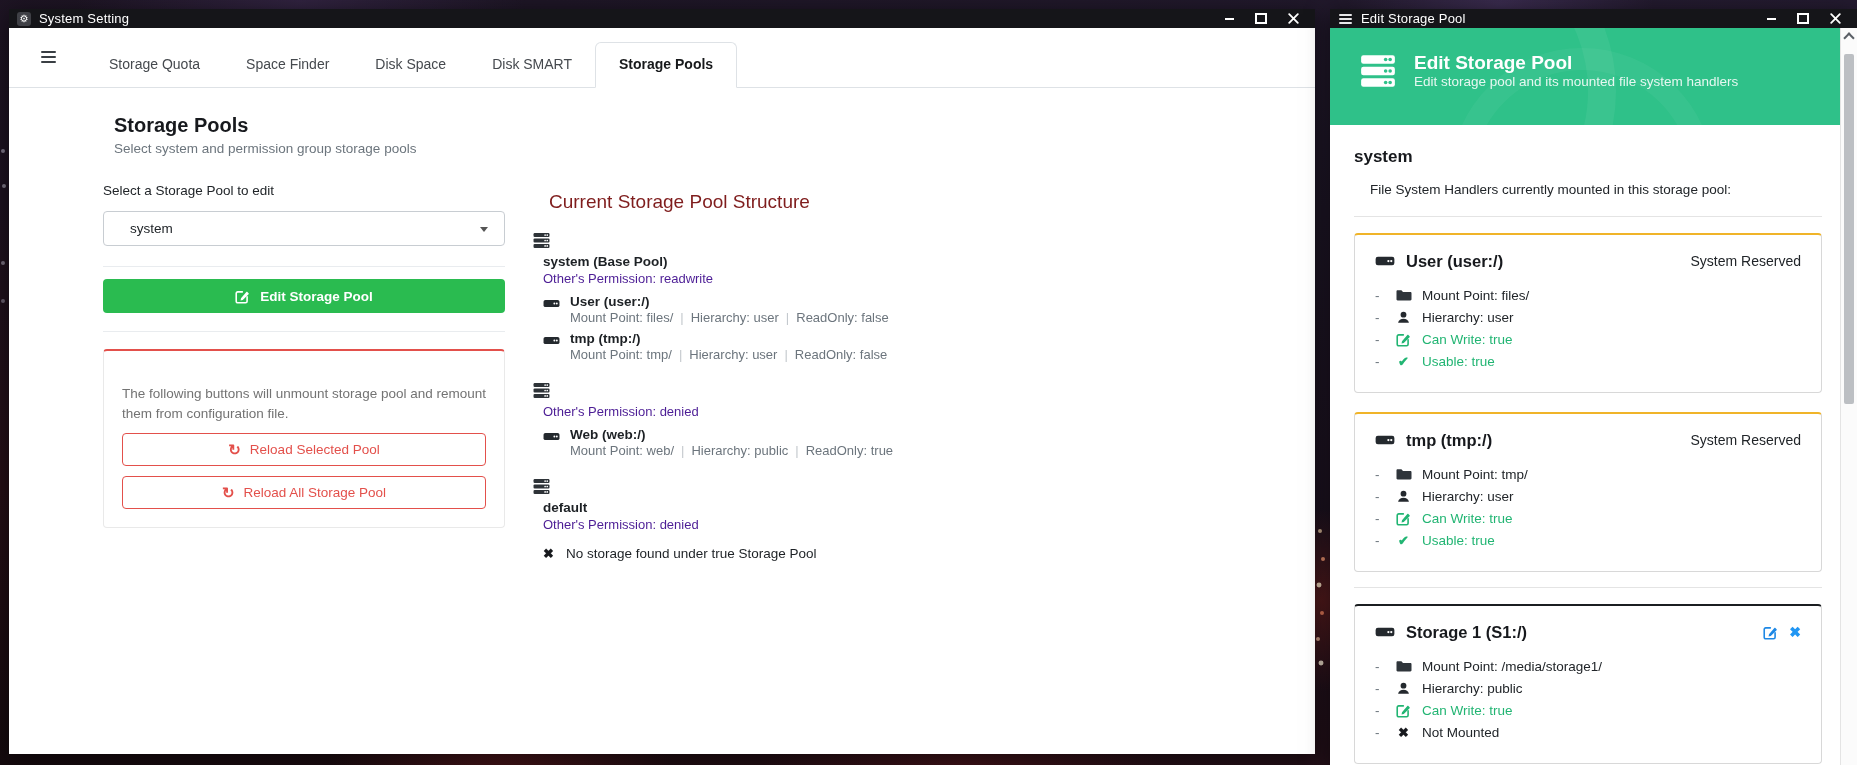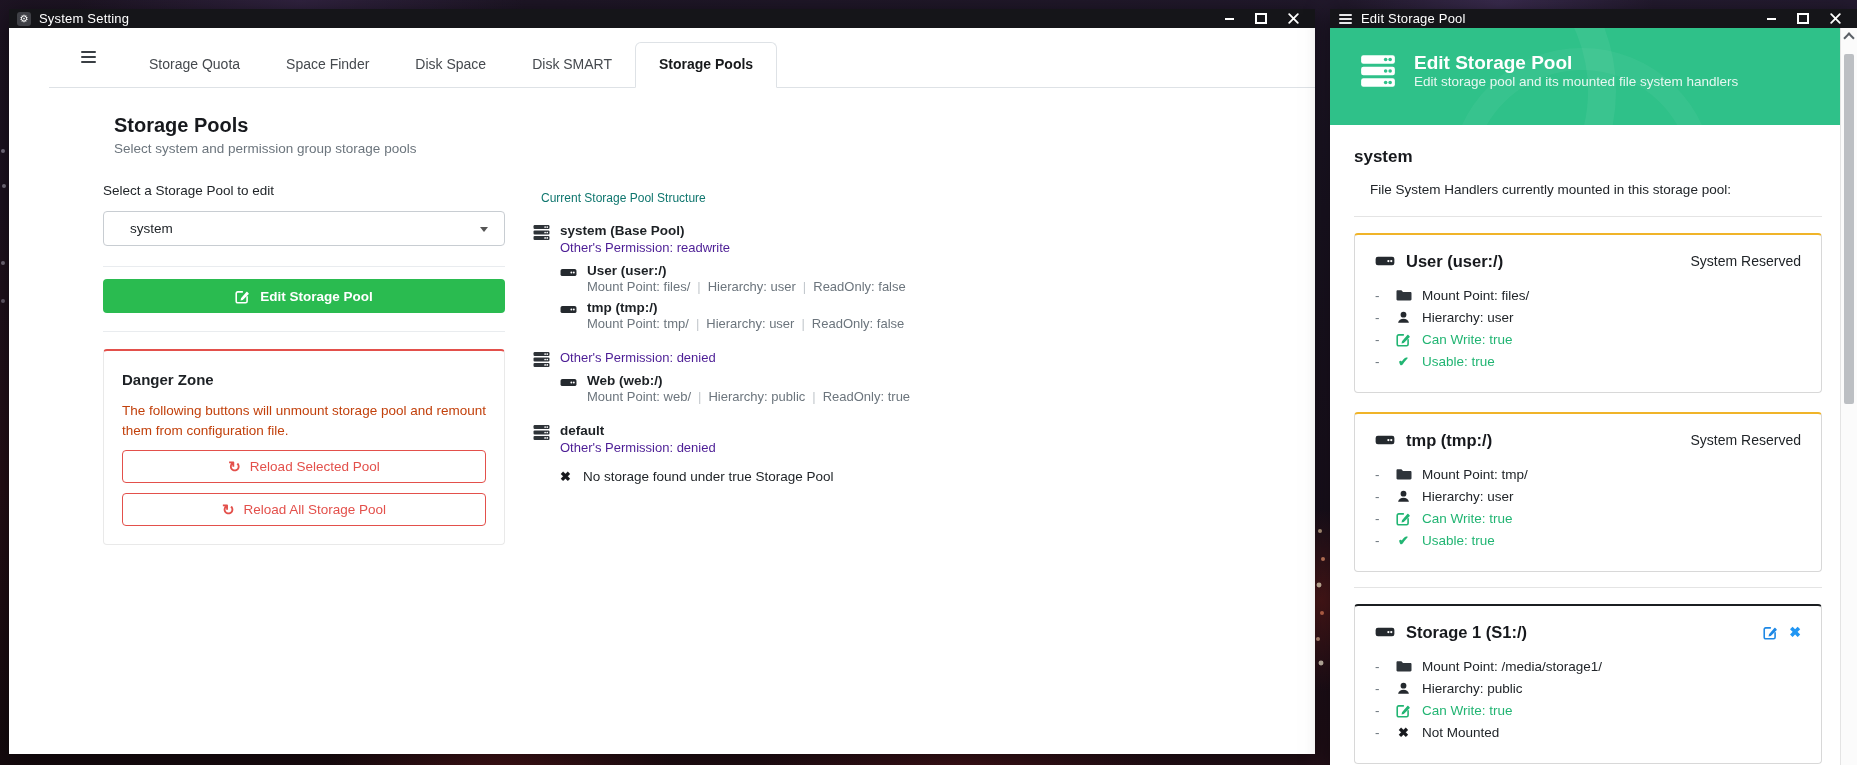--- a/index.html
+++ b/index.html
@@ -32,21 +32,21 @@
   .tb-burger{display:flex;flex-direction:column;gap:2px;padding:2px 1px;}
   .tb-burger i{display:block;width:13px;height:2px;background:#e8e8ea;border-radius:1px;}
   .tb-title{color:#fff;font-size:13px;margin-left:8px;letter-spacing:.2px;white-space:nowrap;}
   .tb-controls{margin-left:auto;display:flex;align-items:stretch;height:100%;}
   .ctl{width:32px;display:flex;align-items:center;justify-content:center;cursor:default;}
   .ctl-min i{display:block;width:9px;height:2px;background:#fff;}
   .ctl-max i{display:block;width:8px;height:7px;border:2px solid #fff;}
   .ctl-close svg{display:block;}
 
   
-  .tabbar{height:60px;background:#fff;border-bottom:1px solid #dee2e6;display:flex;align-items:flex-end;padding-left:26px;box-sizing:border-box;margin-left:40px;}
+  .tabbar{height:60px;background:#fff;border-bottom:1px solid #dee2e6;display:flex;align-items:flex-end;padding-left:26px;box-sizing:border-box;}
   .burger{display:flex;flex-direction:column;gap:3px;margin:0 30px 24px 6px;cursor:default;}
   .burger i{display:block;width:15px;height:2px;background:#3a3f44;border-radius:1px;}
   .tab{padding:13px 23px 15px;font-size:14px;color:#45494e;white-space:nowrap;cursor:default;}
   .tab.active{border:1px solid #dee2e6;border-bottom:1px solid #fff;border-radius:6px 6px 0 0;
     margin-bottom:-1px;font-weight:bold;color:#17191b;background:#fff;}
 
   
   .content{padding:26px 0 0 94px;}
   .page-head{margin-left:11px;}
   .page-title{margin:0;font-size:20px;font-weight:bold;color:#17191d;}
@@ -58,29 +58,29 @@
   .select{margin-top:13px;height:35px;box-sizing:border-box;border:1px solid #c8cdd2;border-radius:4px;
     display:flex;align-items:center;padding:0 16px 0 26px;font-size:13.5px;color:#212529;position:relative;background:#fff;cursor:default;}
   .caret{position:absolute;right:16px;top:15px;width:0;height:0;
     border-left:4.5px solid transparent;border-right:4.5px solid transparent;border-top:5px solid #555;}
   .divider{border:0;border-top:1px solid #e9ecef;margin:20px 0 0;}
   .btn-green{margin-top:12px;width:100%;height:34px;background:#2abb50;border:none;border-radius:4px;
     color:#fff;font-family:inherit;font-weight:bold;font-size:13.5px;display:flex;align-items:center;justify-content:center;gap:10px;cursor:default;}
   .danger-card{margin-top:17px;border:1px solid #e9e9e9;border-top:2px solid #e3504b;border-radius:4px;
     padding:20px 18px 18px;box-sizing:border-box;}
   .danger-title{margin:0;font-size:15px;font-weight:bold;color:#1d2125;}
-  .danger-desc{margin:13px 0 0;font-size:13.5px;color:#c2410c;line-height:20px;}
+  .danger-desc{margin:13px 0 0;font-size:13.5px;color:#737373;line-height:20px;}
   .btn-outline-red{margin-top:9px;width:100%;height:33px;background:#fff;border:1px solid #e3504b;border-radius:4px;
     color:#e3504b;font-family:inherit;font-size:13.5px;display:flex;align-items:center;justify-content:center;gap:9px;cursor:default;}
   .btn-outline-red + .btn-outline-red{margin-top:10px;}
   .refresh-glyph{font-size:15px;line-height:1;font-weight:bold;}
 
   
-  .struct-heading{margin:8px 8px 0;font-size:12px;color:#0f766e;}
-  .pool{display:flex;margin-top:17px;}
+  .struct-heading{margin:8px 16px 0;font-size:19px;color:#7f1d1d;}
+  .pool{display:flex;margin-top:17px;flex-direction:column;}
   .pool-icon{width:17px;flex:none;margin-top:2px;}
   .pool-body{margin-left:10px;}
   .pool-name{font-size:13.5px;font-weight:bold;color:#1d2125;line-height:17px;}
   .pool-perm{font-size:13px;color:#4c1d95;line-height:16px;margin-top:1px;}
   .handlers{margin-top:7px;}
   .handler{display:flex;}
   .handler + .handler{margin-top:5px;}
   .handler-icon{width:17px;flex:none;margin-top:1px;}
   .handler-body{margin-left:10px;}
   .handler-name{font-size:13.5px;font-weight:bold;color:#1d2125;line-height:16px;}
@@ -197,21 +197,20 @@
             <svg width="15" height="15" viewBox="0 0 16 16" style="color:#fff">
                 <path d="M12.9 8.2v4.9c0 .9-.7 1.6-1.6 1.6H2.9c-.9 0-1.6-.7-1.6-1.6V4.7c0-.9.7-1.6 1.6-1.6h4.9" fill="none" stroke="currentColor" stroke-width="1.7" stroke-linecap="round"></path>
                 <path d="M6.4 9.9l-.5 2.4 2.4-.5 6.2-6.2c.3-.3.3-.8 0-1.1l-1.3-1.3c-.3-.3-.8-.3-1.1 0z" fill="currentColor"></path>
               </svg>
             <span>Edit Storage Pool</span>
           </button>
 
           <hr class="divider" style="margin-top:18px;">
 
           <div class="danger-card">
-            <h3 class="danger-title">Danger Zone</h3>
             <p class="danger-desc">The following buttons will unmount storage pool and remount them from configuration file.</p>
             <button class="btn-outline-red">
               <span class="refresh-glyph">↻</span>
               <span>Reload Selected Pool</span>
             </button>
             <button class="btn-outline-red">
               <span class="refresh-glyph">↻</span>
               <span>Reload All Storage Pool</span>
             </button>
           </div>

